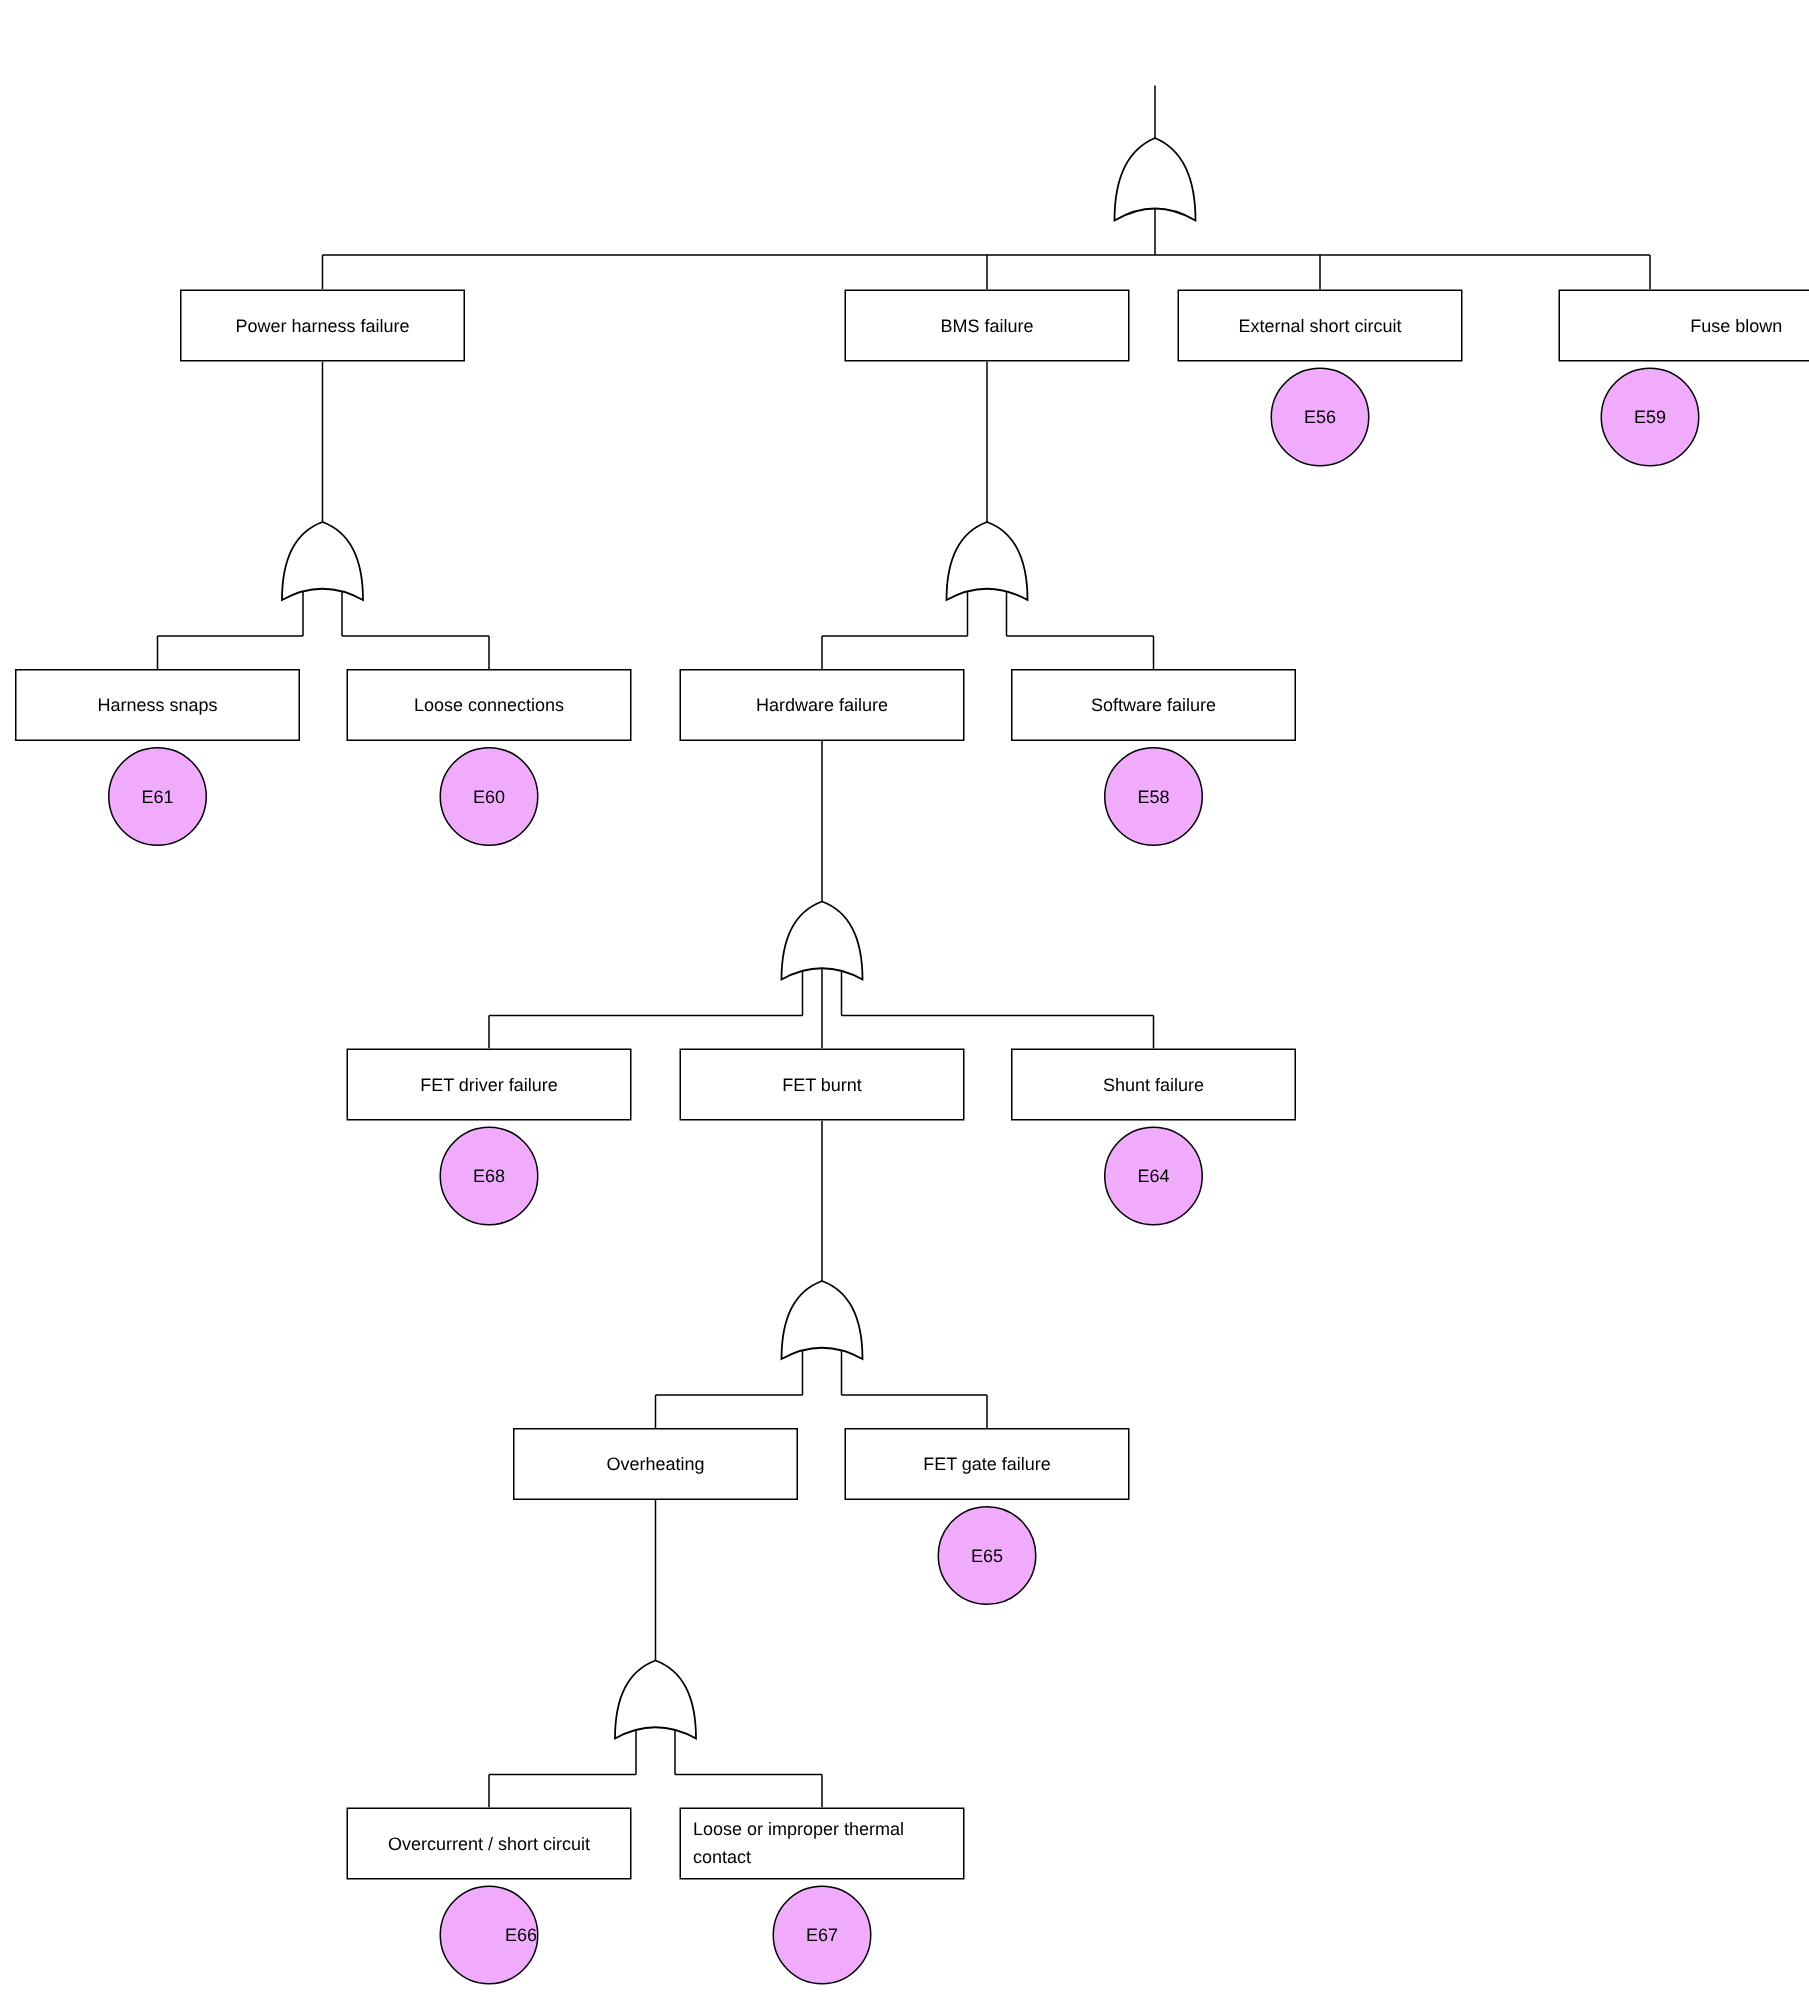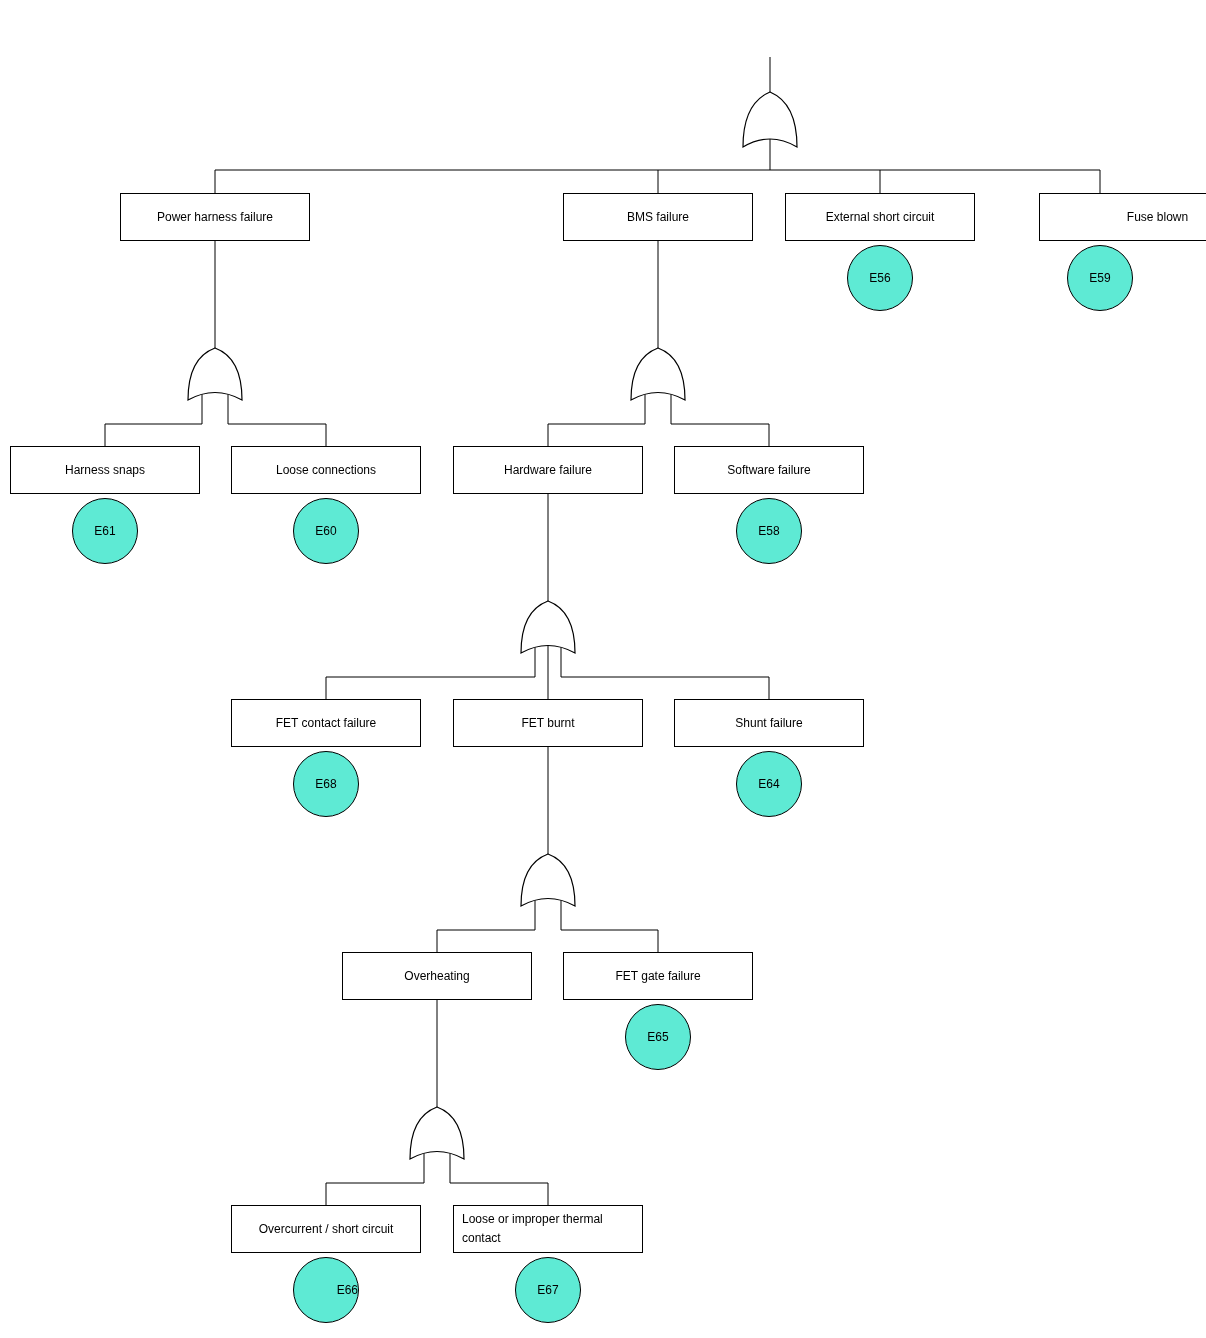--- a/index.html
+++ b/index.html
@@ -38,21 +38,21 @@
     height: 45px;
     border-width: 1.5px;
   }
   .event {
     position: absolute;
     box-sizing: border-box;
     width: 66px;
     height: 66px;
     border: 1px solid #000000;
     border-radius: 50%;
-    background: #5eead4;
+    background: #f0abfc;
     display: flex;
     align-items: center;
     justify-content: center;
     font-size: 12px;
   }
 </style>
 </head>
 <body>
 
 <div class="canvas">
@@ -140,21 +140,21 @@
     <span>Loose connections</span>
   </div>
   <div class="box" style="left:453px; top:446px;">
     <span>Hardware failure</span>
   </div>
   <div class="box" style="left:674px; top:446px;">
     <span>Software failure</span>
   </div>
 
   <div class="box" style="left:231px; top:699px;">
-    <span>FET contact failure</span>
+    <span>FET driver failure</span>
   </div>
   <div class="box" style="left:453px; top:699px;">
     <span>FET burnt</span>
   </div>
   <div class="box" style="left:674px; top:699px;">
     <span>Shunt failure</span>
   </div>
 
   <div class="box" style="left:342px; top:952px;">
     <span>Overheating</span>

